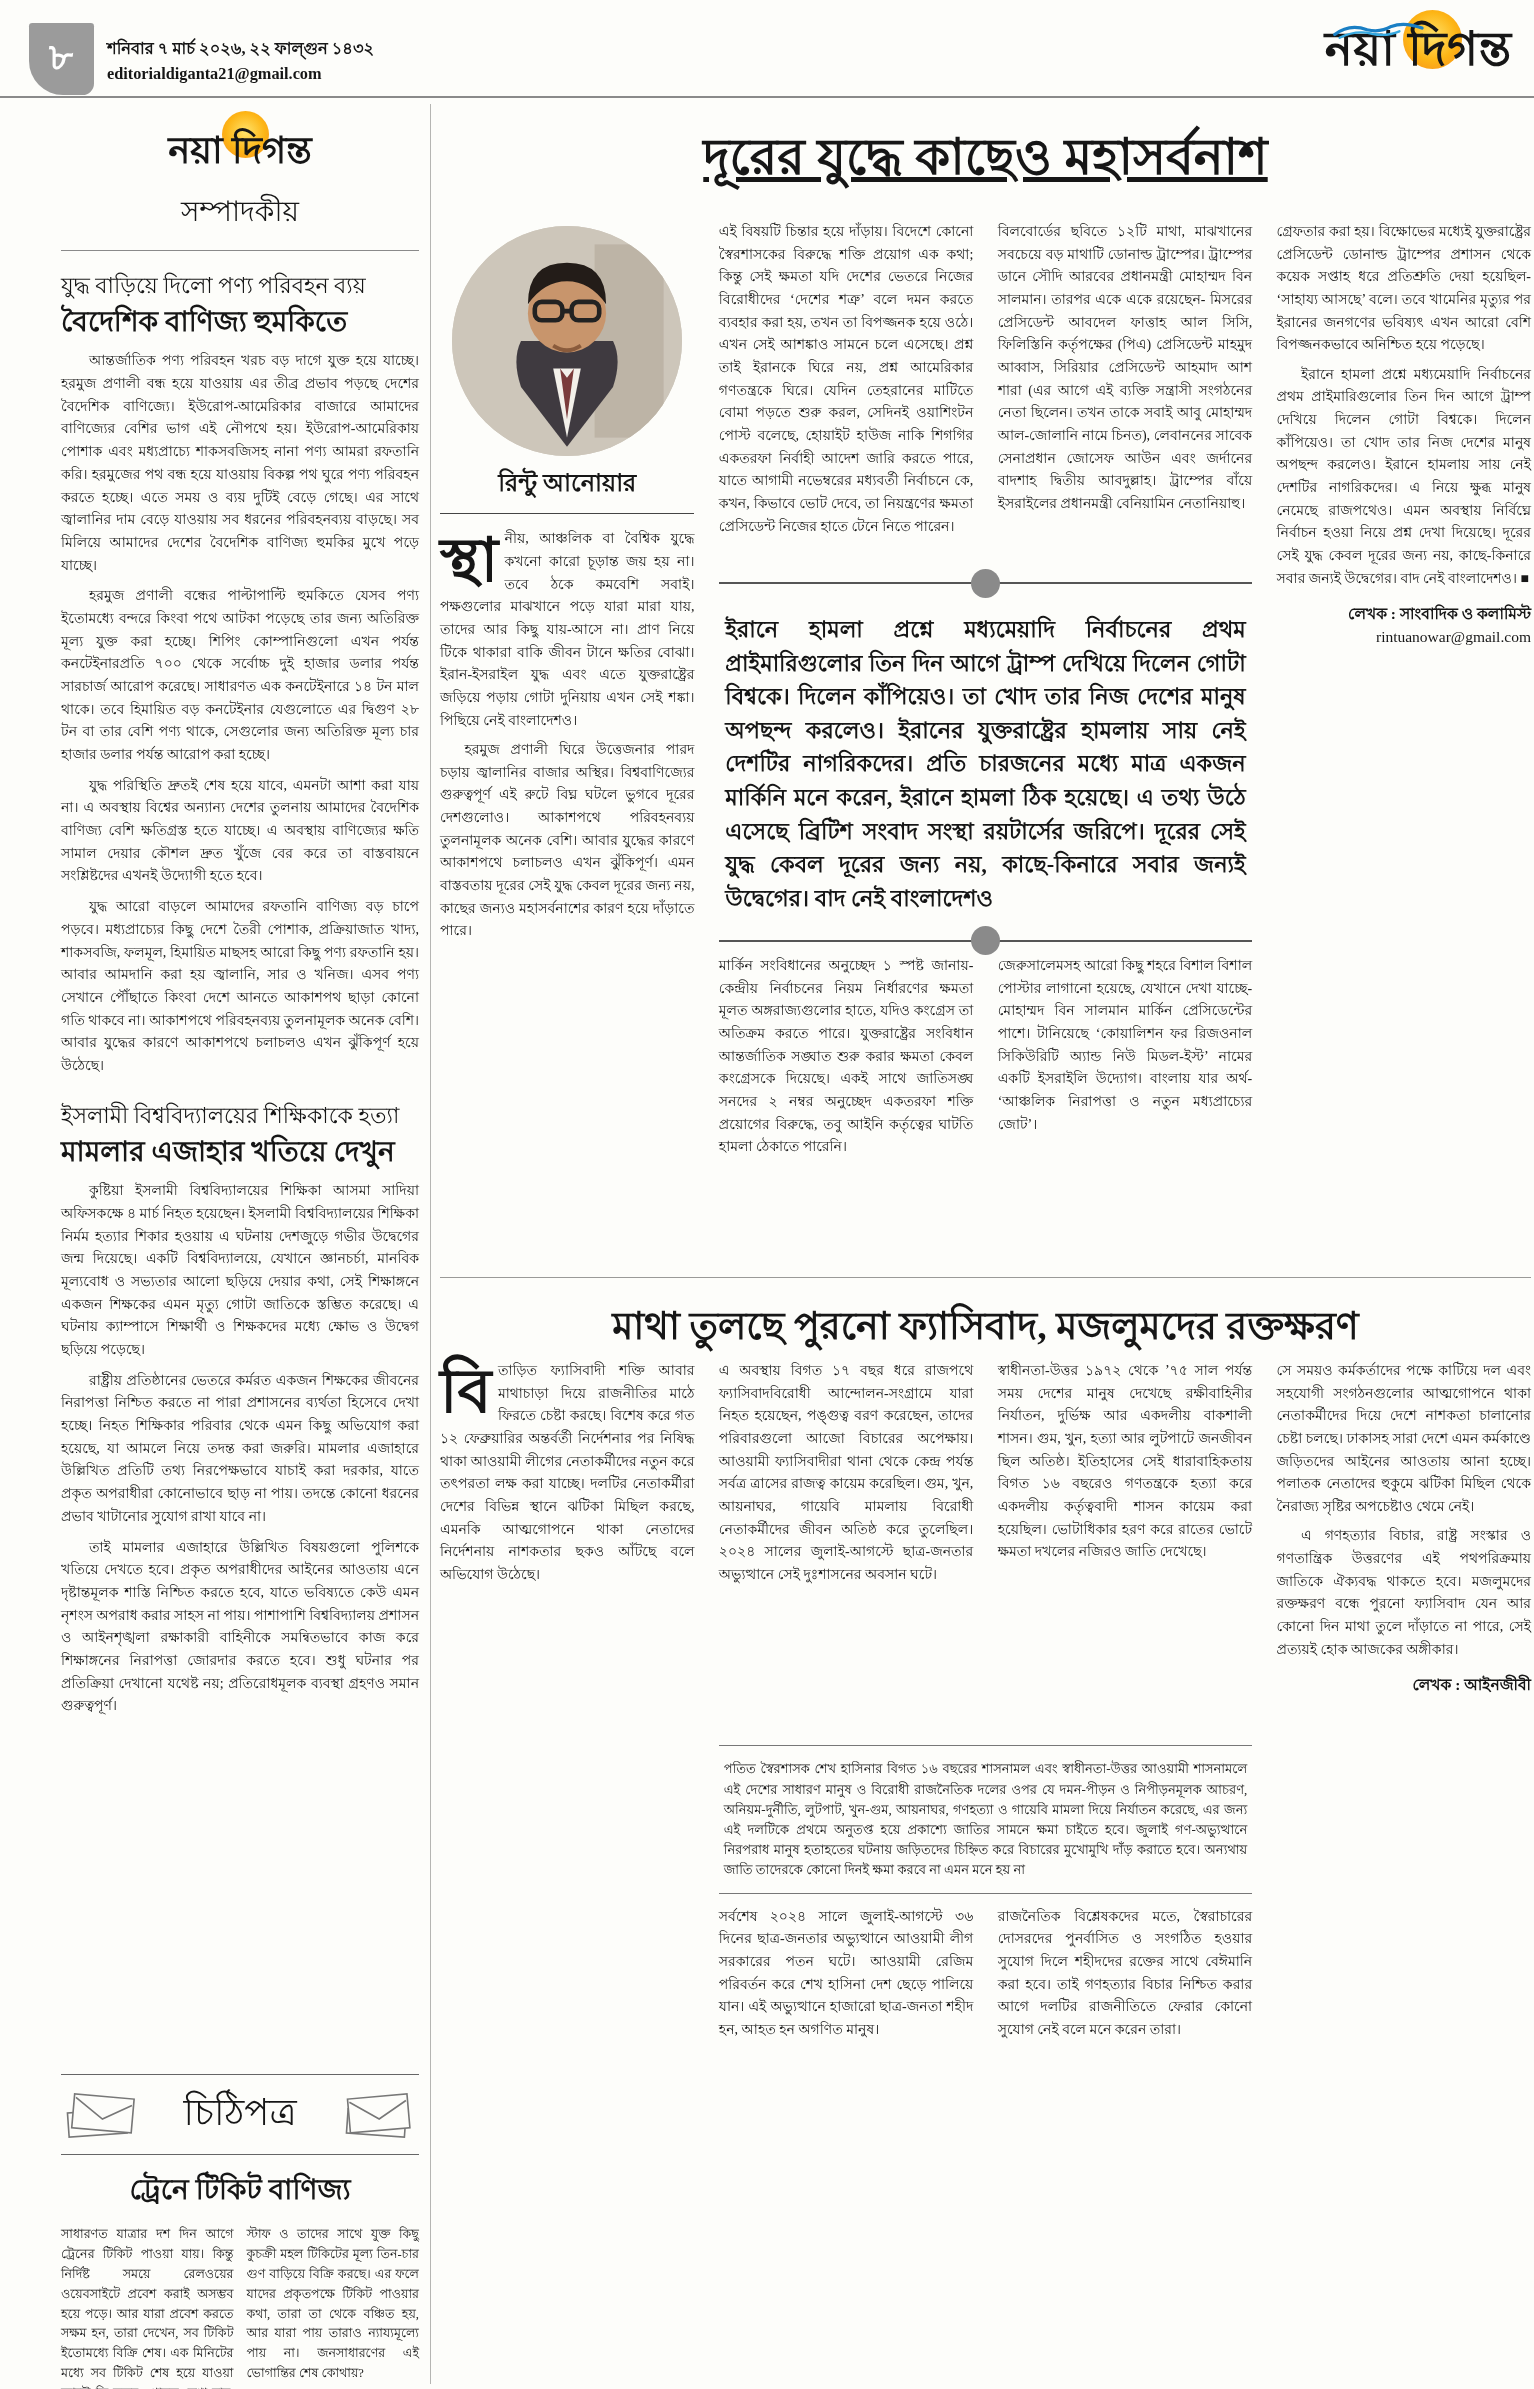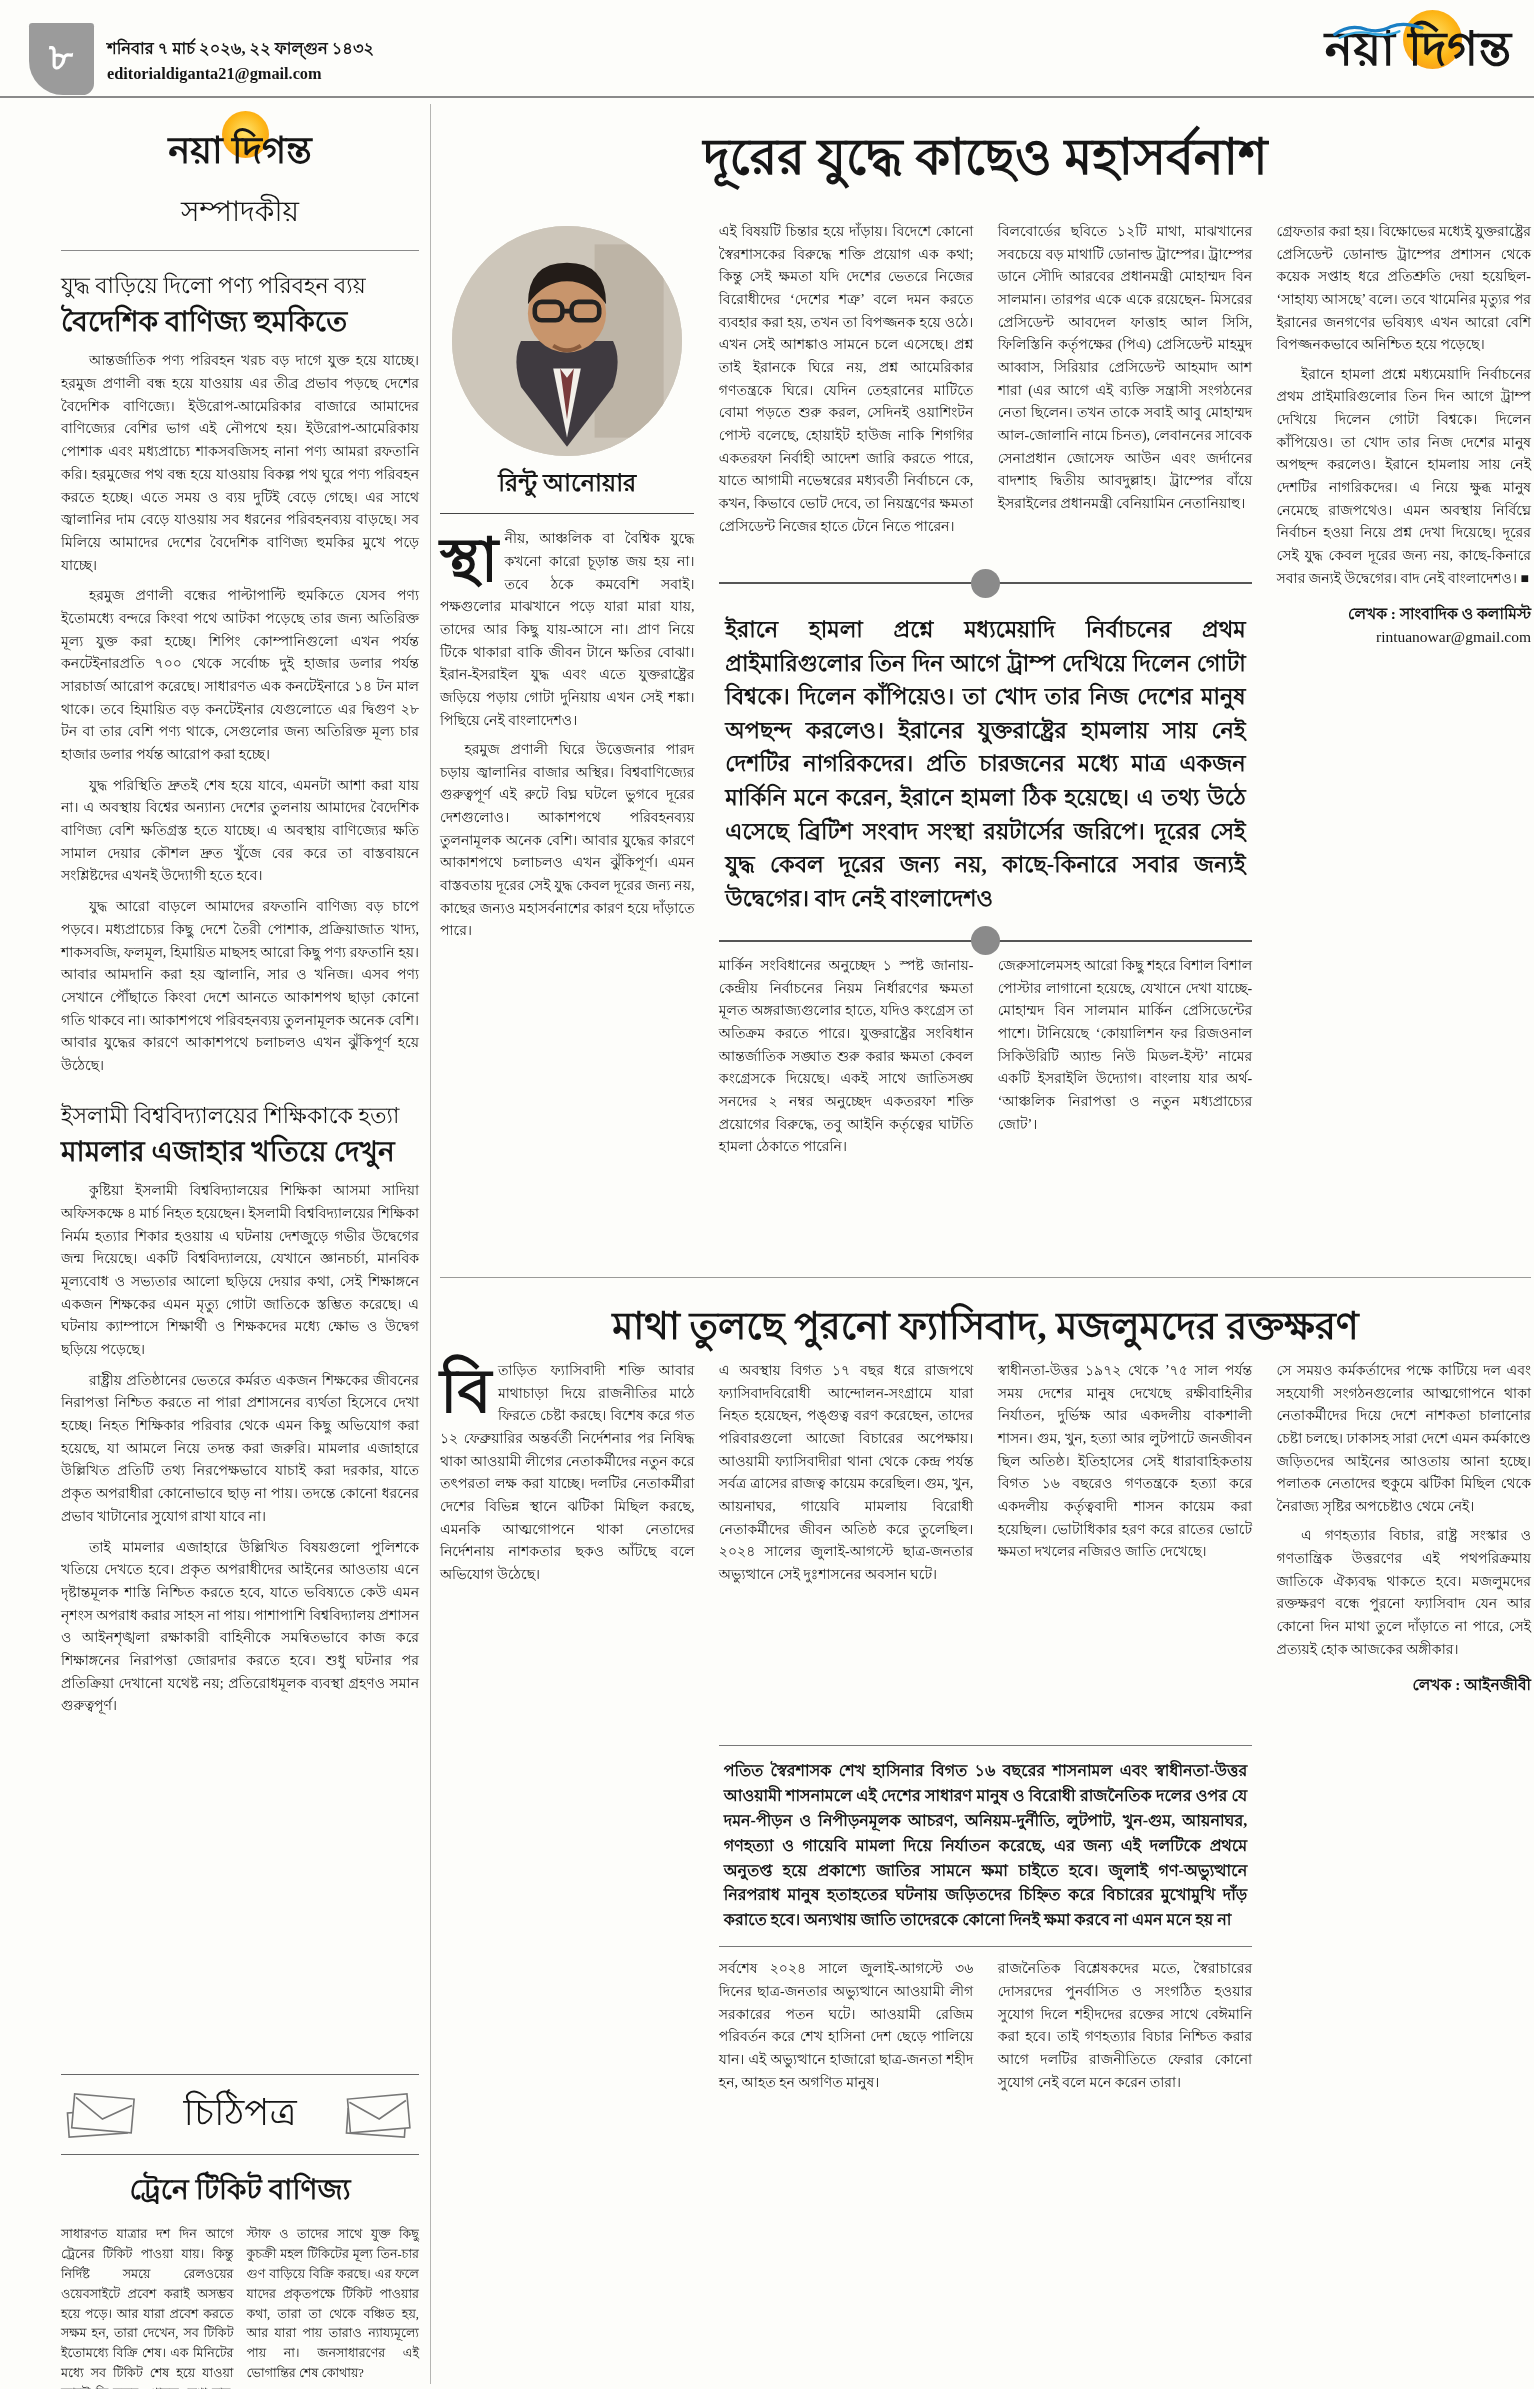--- a/index.html
+++ b/index.html
@@ -36,21 +36,21 @@
   .letters-head{border-top:1.6px solid #666;border-bottom:1.6px solid #666;display:flex;align-items:center;
         justify-content:space-between;padding:8.1px 1.6px;}
   .letters-title{font-size:37px;font-weight:normal;}
   .letter-h{font-size:28px;font-weight:bold;text-align:center;margin:13px 0 9.8px 0;}
   .letter-cols{display:flex;gap:13px;}
   .letter-cols .lc{flex:1;font-size:12.6px;line-height:1.58;text-align:justify;}
   .letter-sign{text-align:right;font-size:14px;margin-top:4.9px;}
   .letter-sign .nm{font-weight:bold;}
   
   .main-h1{position:absolute;left:440px;top:119px;width:1091px;text-align:center;
-        font-size:50px;font-weight:bold;margin:0;}
+        font-size:50px;font-weight:bold;margin:0;text-decoration:underline;}
   .art1{position:absolute;left:440px;top:221px;width:1091px;display:grid;
         grid-template-columns:repeat(4,1fr);column-gap:24.4px;row-gap:13px;}
   .a1col1{grid-area:1/1/4/2;}
   .a1c2top{grid-area:1/2/2/3;min-height:348px;}
   .a1c3top{grid-area:1/3/2/4;min-height:348px;}
   .a1col4{grid-area:1/4/4/5;}
   .pullq{grid-area:2/2/3/4;position:relative;border-top:2.4px solid #555;border-bottom:2.4px solid #555;
         padding:29px 6.5px 24.4px 6.5px;font-size:22.4px;font-weight:bold;line-height:1.5;text-align:justify;}
   .pullq .dot{position:absolute;left:50%;margin-left:-14.7px;width:29px;height:29px;border-radius:50%;background:#8a8a8a;}
   .pullq .dot.top{top:-15.5px;} .pullq .dot.bot{bottom:-15.5px;}
@@ -67,21 +67,21 @@
   .credit .b{font-weight:bold;}
   .art-divider{position:absolute;left:440px;top:1277px;width:1091px;height:0.8px;background:#9a9a98;}
   
   .art2{position:absolute;left:440px;top:1296px;width:1091px;}
   .art2 h2{font-size:38px;font-weight:bold;text-align:center;margin:0;}
   .art2 .byline{text-align:center;font-size:24.4px;font-weight:bold;margin:9.8px 0 18px 0;}
   .a2grid{display:grid;grid-template-columns:repeat(4,1fr);column-gap:24.4px;row-gap:11.4px;}
   .a2c1{grid-area:1/1/4/2;} .a2c2t{grid-area:1/2/2/3;min-height:374px;} .a2c3t{grid-area:1/3/2/4;min-height:374px;}
   .a2c4{grid-area:1/4/4/5;}
   .a2quote{grid-area:2/2/3/4;border-top:1.6px solid #777;border-bottom:1.6px solid #777;
-        padding:13px 4.9px;font-size:16px;font-weight:bold;line-height:1.55;text-align:justify;}
+        padding:13px 4.9px;font-size:13px;font-weight:normal;line-height:1.55;text-align:justify;}
   .a2c2b{grid-area:3/2/4/3;} .a2c3b{grid-area:3/3/4/4;}
   svg{display:block;}
 </style>
 </head>
 <body>
 
 <div class="page">
 
   <div class="pagenum-tab">
     <span>৮</span>

